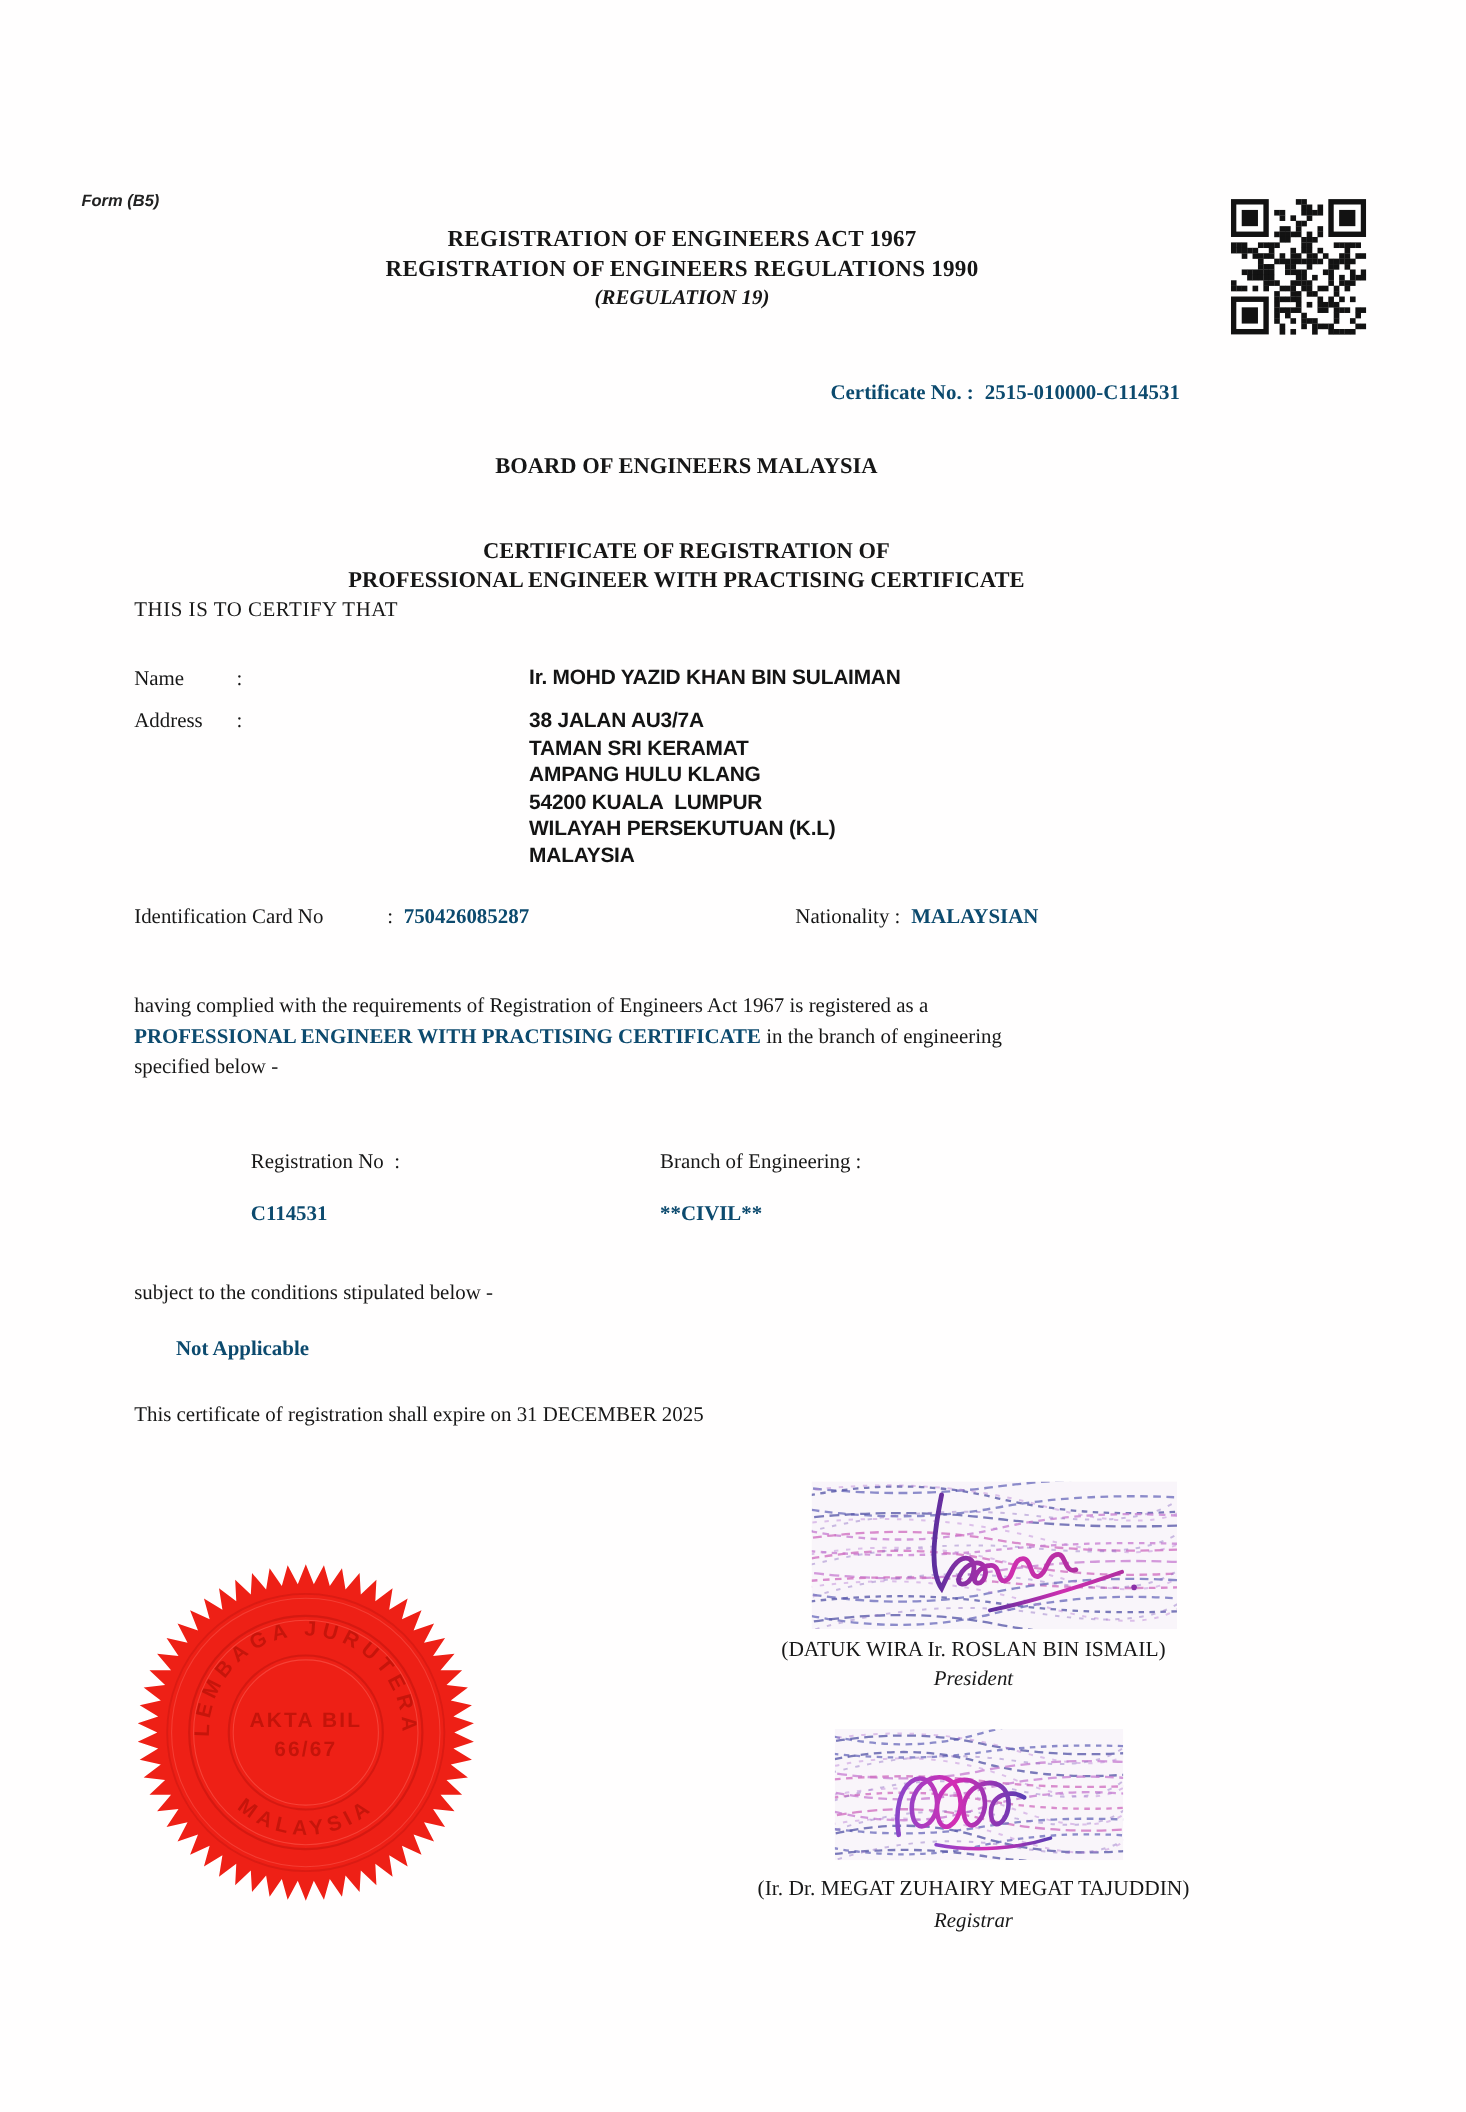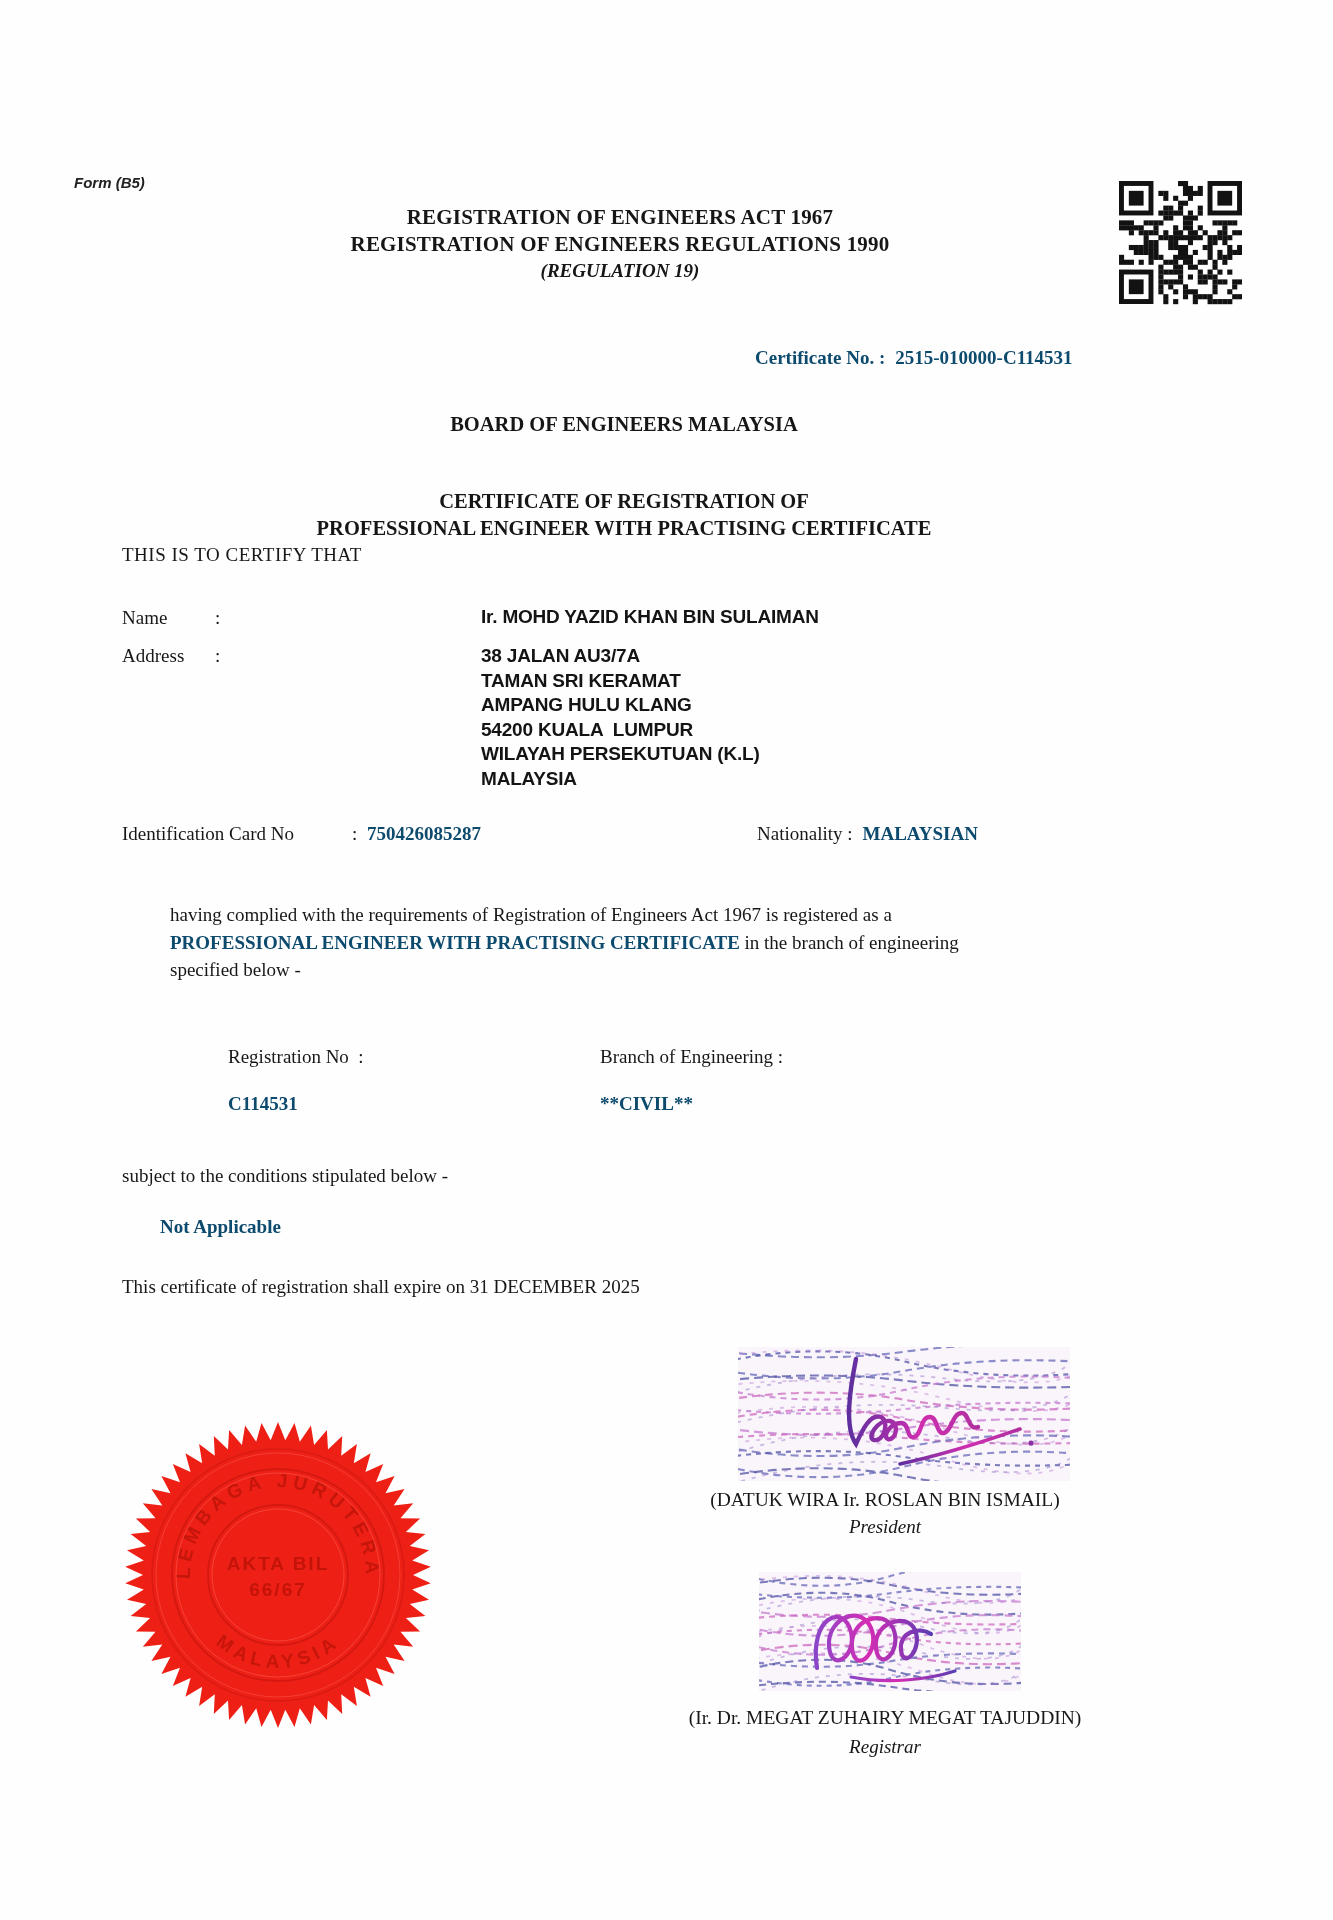--- a/index.html
+++ b/index.html
@@ -8,21 +8,21 @@
   .abs{position:absolute;}
   .serif{font-family:"Liberation Serif",serif;font-size:19px;color:#171717;}
   .serif-b{font-family:"Liberation Serif",serif;font-size:19px;font-weight:700;color:#0c4a6e;}
   .sans-b{font-family:"Liberation Sans",sans-serif;font-weight:700;font-size:19px;color:#141414;letter-spacing:-0.2px;}
   .form-label{font-family:"Liberation Sans",sans-serif;font-style:italic;font-weight:700;font-size:15px;color:#222;}
   .hdr{width:1240px;left:0;text-align:center;font-weight:700;font-size:21px;letter-spacing:0.2px;}
   .hdr-i{width:1240px;left:0;text-align:center;font-style:italic;font-size:19px;font-weight:700;}
   .title{width:1248px;left:0;text-align:center;font-weight:700;font-size:20.5px;}
   .addr-line{white-space:pre;line-height:24.5px;}
   .pre{white-space:pre;}
-  .para-line{font-size:19px;line-height:27.5px;margin-left:48px;}
+  .para-line{font-size:19px;line-height:27.5px;}
   .sig-name{width:540px;left:615px;text-align:center;font-size:19.5px;}
   .sig-title{width:540px;left:615px;text-align:center;font-size:19px;font-style:italic;}
   .sigbox{background:#f7f3f9;}
   .seal-ring-text{font:700 19px "Liberation Sans",sans-serif;fill:#bd1309;letter-spacing:5px;opacity:.8;}
   .seal-center-text{font:700 19px "Liberation Sans",sans-serif;fill:#bd1309;letter-spacing:2px;opacity:.85;}
 </style>
 </head>
 <body>
 
 <div class="page">
@@ -278,21 +278,21 @@
     <div class="sans-b addr-line">TAMAN SRI KERAMAT</div>
     <div class="sans-b addr-line">AMPANG HULU KLANG</div>
     <div class="sans-b addr-line">54200 KUALA  LUMPUR</div>
     <div class="sans-b addr-line">WILAYAH PERSEKUTUAN (K.L)</div>
     <div class="sans-b addr-line">MALAYSIA</div>
   </div>
 
   <div class="abs serif" style="left:122px;top:823px;">Identification Card No</div>
   <div class="abs serif" style="left:352px;top:823px;">:</div>
   <div class="abs serif-b" style="left:367px;top:823px;">750426085287</div>
-  <div class="abs" style="left:757px;top:823px;">
+  <div class="abs" style="left:723px;top:823px;">
     <span class="serif">Nationality :</span>
     <span class="serif-b" style="margin-left:6px;">MALAYSIAN</span>
   </div>
 
   <div class="abs" style="left:122px;top:901px;width:1140px;">
     <div class="serif para-line">having complied with the requirements of Registration of Engineers Act 1967 is registered as a</div>
     <div class="para-line"><span class="serif-b">PROFESSIONAL ENGINEER WITH PRACTISING CERTIFICATE</span><span class="serif"> in the branch of engineering</span></div>
     <div class="serif para-line">specified below -</div>
   </div>
 

